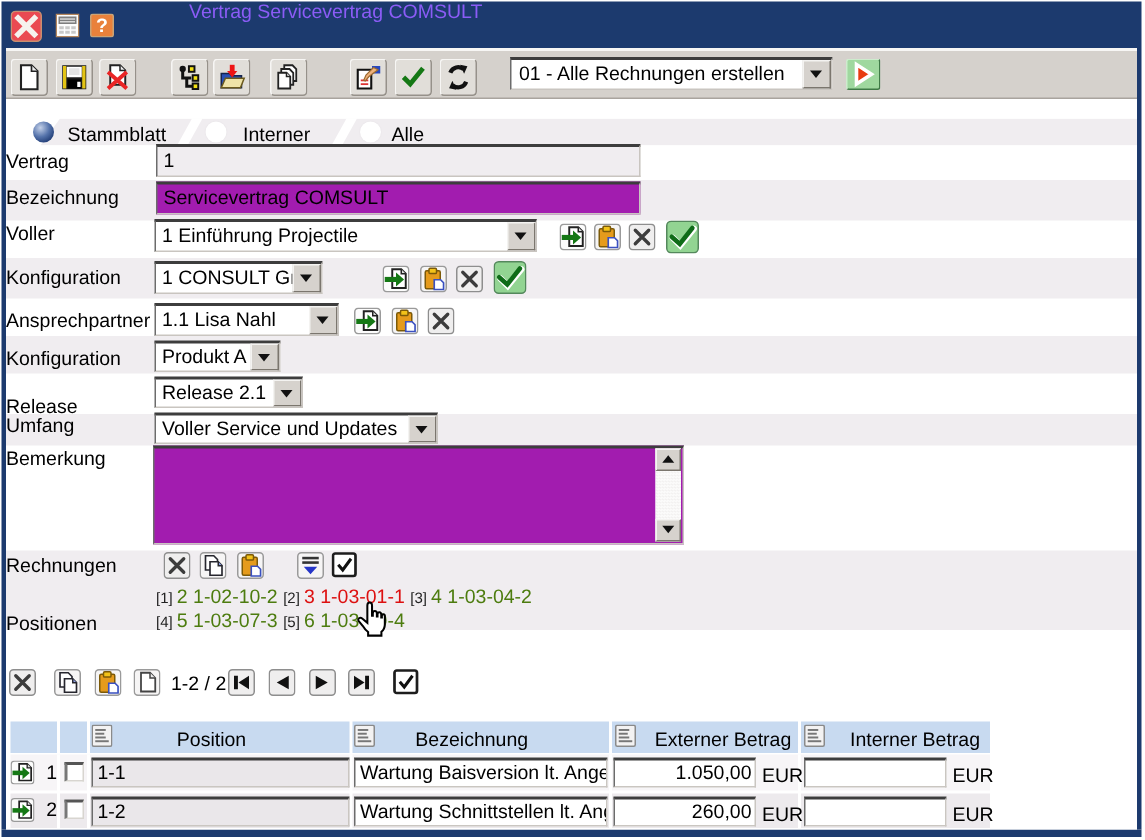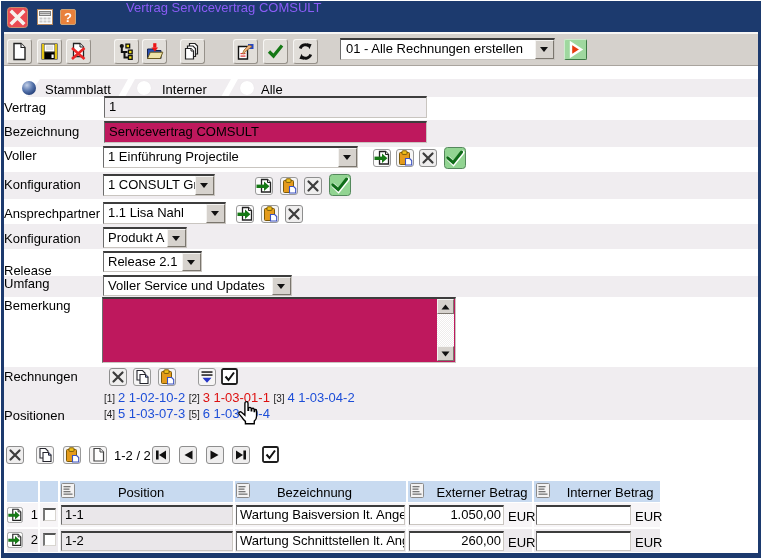--- a/index.html
+++ b/index.html
@@ -14,26 +14,26 @@
 #bb{left:1px;top:553px;width:760px;height:5px;background:#1c3a6e;}
 #toolbar{left:4px;top:32px;width:754px;height:34px;background:#d5d1cc;border-bottom:1px solid #a9a49e;border-top:2px solid #f7f6f4;box-sizing:border-box;}
 #content{left:4px;top:67px;width:754px;height:486px;background:#fff;}
 .stripe{left:4px;width:754px;background:#f0edf0;}
 
 .tbtn{position:absolute;width:23px;height:23px;background:#e1ded9;border:1px solid;border-color:#f7f6f4 #96918a #96918a #f7f6f4;border-radius:3px;}
 .tbtn svg{position:absolute;left:2px;top:2px;}
 
 .ic{position:absolute;width:18px;height:18px;}
 
-.inp{position:absolute;box-sizing:border-box;background:#be185d;border:1px solid #c9c5c0;border-top:2px solid #3d3d3d;border-left:1px solid #6c6c6c;font-size:13px;line-height:17px;color:#000;padding:0 0 0 4px;white-space:nowrap;overflow:hidden;}
+.inp{position:absolute;box-sizing:border-box;background:#a21caf;border:1px solid #c9c5c0;border-top:2px solid #3d3d3d;border-left:1px solid #6c6c6c;font-size:13px;line-height:17px;color:#000;padding:0 0 0 4px;white-space:nowrap;overflow:hidden;}
 .sel{position:absolute;box-sizing:border-box;background:#fff;border:1px solid #c9c5c0;border-top:2px solid #3d3d3d;border-left:1px solid #6c6c6c;font-size:13px;line-height:17px;color:#000;padding-left:4px;white-space:nowrap;overflow:hidden;}
 .selbtn{position:absolute;right:0;top:0;bottom:0;width:17px;background:#d6d2cd;border:1px solid;border-color:#f4f3f1 #7b766e #7b766e #f4f3f1;}
 .selbtn:after{content:"";position:absolute;left:4px;top:6px;width:0;height:0;border:4px solid transparent;border-top:5px solid #111;}
 .lab{position:absolute;left:4px;font-size:13px;line-height:15px;color:#000;white-space:nowrap;}
-a.lnk{color:#1d4ed8;text-decoration:none;}
+a.lnk{color:#4d7c0f;text-decoration:none;}
 a.lnk.lnkred{color:#dd1010;}
 .idx{font-size:10px;color:#222;}
 
 .hcell{position:absolute;top:481px;height:21px;background:#c8daf0;}
 .htext{position:absolute;font-size:13px;line-height:15px;color:#000;text-align:center;white-space:nowrap;}
 .cbox{position:absolute;width:13px;height:13px;background:#fff;border:1px solid #d8d5d0;border-top:2px solid #555;border-left:2px solid #777;box-sizing:border-box;}
 .tinp{position:absolute;box-sizing:border-box;background:#fff;border:1px solid #cac6c1;border-top:2px solid #3d3d3d;border-left:1px solid #6c6c6c;font-size:13px;line-height:16px;padding:0 2px 0 3px;white-space:nowrap;overflow:hidden;}
 </style>
 </head>
 <body>

